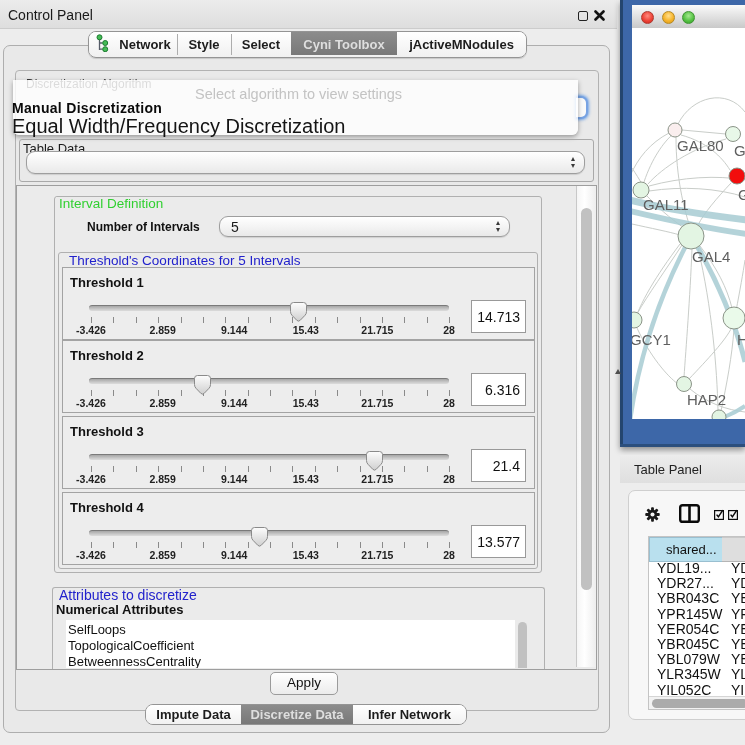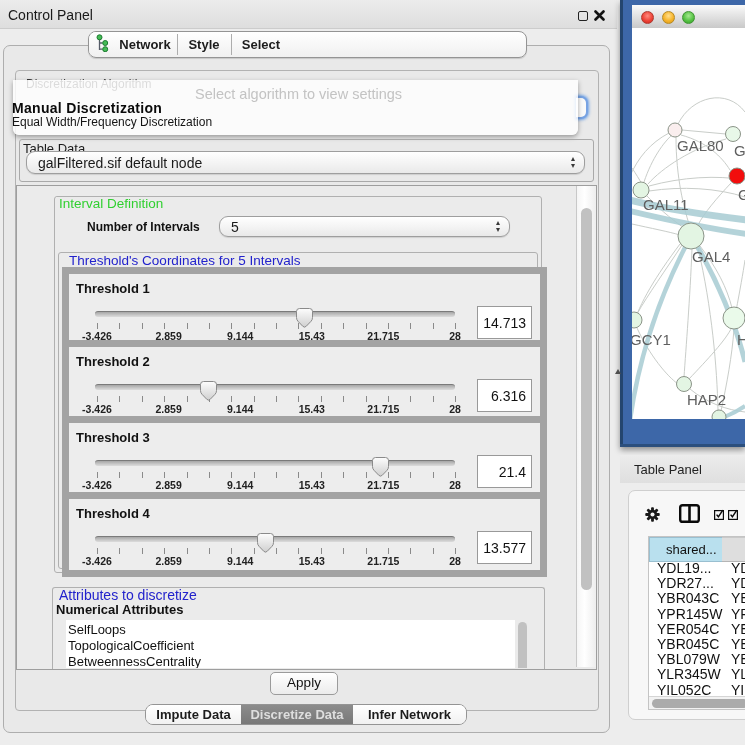--- a/index.html
+++ b/index.html
@@ -5,21 +5,21 @@
  font-family:"Liberation Sans",sans-serif;-webkit-font-smoothing:antialiased;}
 .abs{position:absolute;}
 .grp{position:absolute;border:1px solid #a9a9a9;border-radius:3px;}
 .grplbl{position:absolute;background:#e9e9e9;padding:0 3px;font-size:13px;line-height:13px;margin-top:8px;}
 .combo{position:absolute;border:1px solid #9e9e9e;border-radius:9px;
  background:linear-gradient(#ffffff,#f2f2f2 60%,#e9e9e9);box-shadow:0 1px 1px rgba(0,0,0,0.12);}
 .combo .txt{position:absolute;left:11px;top:3px;font-size:14px;color:#1a1a1a;}
 .stepper{position:absolute;right:6px;top:50%;width:8px;height:14px;margin-top:-7px;}
 .stepper:before{content:"";position:absolute;left:1px;top:1.5px;border-left:2.8px solid transparent;border-right:2.8px solid transparent;border-bottom:4px solid #3a3a3a;}
 .stepper:after{content:"";position:absolute;left:1px;bottom:1.5px;border-left:2.8px solid transparent;border-right:2.8px solid transparent;border-top:4px solid #3a3a3a;}
-.tpanel{position:absolute;left:62px;width:471px;height:71px;border:7px solid #a3a3a3;background:#ededed;}
+.tpanel{position:absolute;left:62px;width:471px;height:71px;border:1px solid #a3a3a3;background:#ededed;}
 .tpanel .ttl{position:absolute;left:7px;top:7px;font-size:13px;font-weight:bold;color:#111;}
 .track{position:absolute;left:26px;width:360px;top:37px;height:5px;border-radius:3px;border-top:1px solid #7a7a7a;
  background:linear-gradient(#a6a6a6,#cdcdcd 70%,#dcdcdc);}
 .vbox{position:absolute;left:408px;top:32px;width:53px;height:31px;background:#fff;border:1px solid #999;}
 .vbox span{position:absolute;right:5px;top:8px;font-size:14px;color:#111;}
 .tick{position:absolute;top:49px;width:1px;height:6px;background:#8a8a8a;}
 .tlab{position:absolute;top:56px;font-size:10.5px;font-weight:bold;color:#222;transform:translateX(-50%);}
 .thumb{position:absolute;top:34px;width:17px;height:21px;}
 .tabseg{height:23px;display:inline-block;font-size:13px;font-weight:bold;color:#1c1c1c;line-height:23px;text-align:center;background:linear-gradient(#ffffff,#f1f1f1);}
 .seldark{background:linear-gradient(#8c8c8c,#787878);color:#dedede;}
@@ -32,45 +32,46 @@
 <svg class="abs" style="left:594px;top:10px;" width="11" height="11" viewBox="0 0 11 11">
  <path d="M1.5,1.5 L9.5,9.5 M9.5,1.5 L1.5,9.5" stroke="#111" stroke-width="2.6" stroke-linecap="round"></path>
   </svg>
 
 <div class="abs" style="left:3px;top:45px;width:605px;height:686px;background:#e9e9e9;border:1px solid #aeaeae;border-radius:7px;"></div>
 
 <div class="abs" style="left:88px;top:31px;width:437px;height:25px;border:1px solid #949494;border-radius:8px;background:linear-gradient(#ffffff,#f0f0f0);overflow:hidden;box-shadow:0 1px 1px rgba(0,0,0,0.15);">
   <div class="tabseg abs" style="left:0;top:0;width:88px;line-height:25px;text-indent:24px;">Network</div>
   <div class="tabseg abs" style="left:88px;top:0;width:54px;line-height:25px;">Style</div>
   <div class="tabseg abs" style="left:142px;top:0;width:60px;line-height:25px;">Select</div>
+  <div class="tabseg seldark abs" style="left:202px;top:0;width:106px;line-height:25px;">Cyni Toolbox</div>
+  <div class="tabseg abs" style="left:308px;top:0;width:129px;line-height:25px;">jActiveMNodules</div>
   <div class="abs" style="left:88px;top:2px;width:1px;height:21px;background:#adadad;"></div>
   <div class="abs" style="left:142px;top:2px;width:1px;height:21px;background:#adadad;"></div>
 </div>
 
 <svg class="abs" style="left:96px;top:33px;" width="14" height="19" viewBox="0 0 14 19">
  <path d="M3.5,6 V17 M3.5,10 H6.5 M3.5,16.2 H6.5" stroke="#565b68" stroke-width="1.3" fill="none"></path>
  <circle cx="3.5" cy="4.3" r="2.5" fill="#44bc55" stroke="#1d7a31" stroke-width="1"></circle>
  <circle cx="9.2" cy="10" r="2.5" fill="#44bc55" stroke="#1d7a31" stroke-width="1"></circle>
  <circle cx="9.2" cy="16.2" r="2.5" fill="#44bc55" stroke="#1d7a31" stroke-width="1"></circle>
 </svg>
 
 <div class="abs" style="left:15px;top:70px;width:582px;height:639px;background:#e9e9e9;border:1px solid #b2b2b2;border-radius:4px;"></div>
 
 <div class="abs" style="left:26px;top:77px;font-size:12px;color:#3a3a3a;">Discretization Algorithm</div>
 <div class="abs" style="left:576px;top:96px;width:10px;height:19px;border:2px solid #78a3e3;border-radius:0 7px 7px 0;border-left:none;background:#fafafa;box-shadow:0 0 3px 1px rgba(100,155,230,0.9);"></div>
 
 <div class="abs" style="left:13px;top:80px;width:565px;height:55px;background:rgba(255,255,255,0.82);border-radius:0 0 6px 6px;box-shadow:0 2px 5px rgba(0,0,0,0.35);"></div>
 <div class="abs" style="left:195px;top:86px;font-size:14.5px;color:#c3c3c3;">Select algorithm to view settings</div>
 <div class="abs" style="left:12px;top:100px;font-size:14px;font-weight:bold;color:#0a0a0a;letter-spacing:0.3px;">Manual Discretization</div>
-<div class="abs" style="left:12px;top:115px;font-size:12px;color:#141414;">Equal Width/Frequency Discretization</div>
+<div class="abs" style="left:12px;top:115px;font-size:20px;color:#141414;">Equal Width/Frequency Discretization</div>
 
 <div class="grp" style="left:19px;top:139px;width:573px;height:41px;"></div>
 <div class="grplbl" style="left:20px;top:134px;color:#1a1a1a;">Table Data</div>
 <div class="combo" style="left:26px;top:151px;width:557px;height:21px;">
-  <div class="txt">galFiltered.sif default node</div>
     <div class="stepper"></div>
 </div>
 
 <div class="abs" style="left:16px;top:185px;width:579px;height:483px;background:#ebebeb;border:1px solid #9e9e9e;"></div>
 
 <div class="abs" style="left:576px;top:186px;width:19px;height:481px;background:linear-gradient(90deg,#f5f5f5,#ffffff 40%,#ededed);border-left:1px solid #c8c8c8;"></div>
 <div class="abs" style="left:581px;top:208px;width:11px;height:382px;background:#c1c1c1;border-radius:6px;"></div>
 
 <div class="grp" style="left:54px;top:196px;width:486px;height:375px;border-color:#b0b0b0;"></div>
 <div class="grplbl" style="left:56px;top:189px;color:#31d031;background:#ebebeb;font-size:13.5px;">Interval Definition</div>

